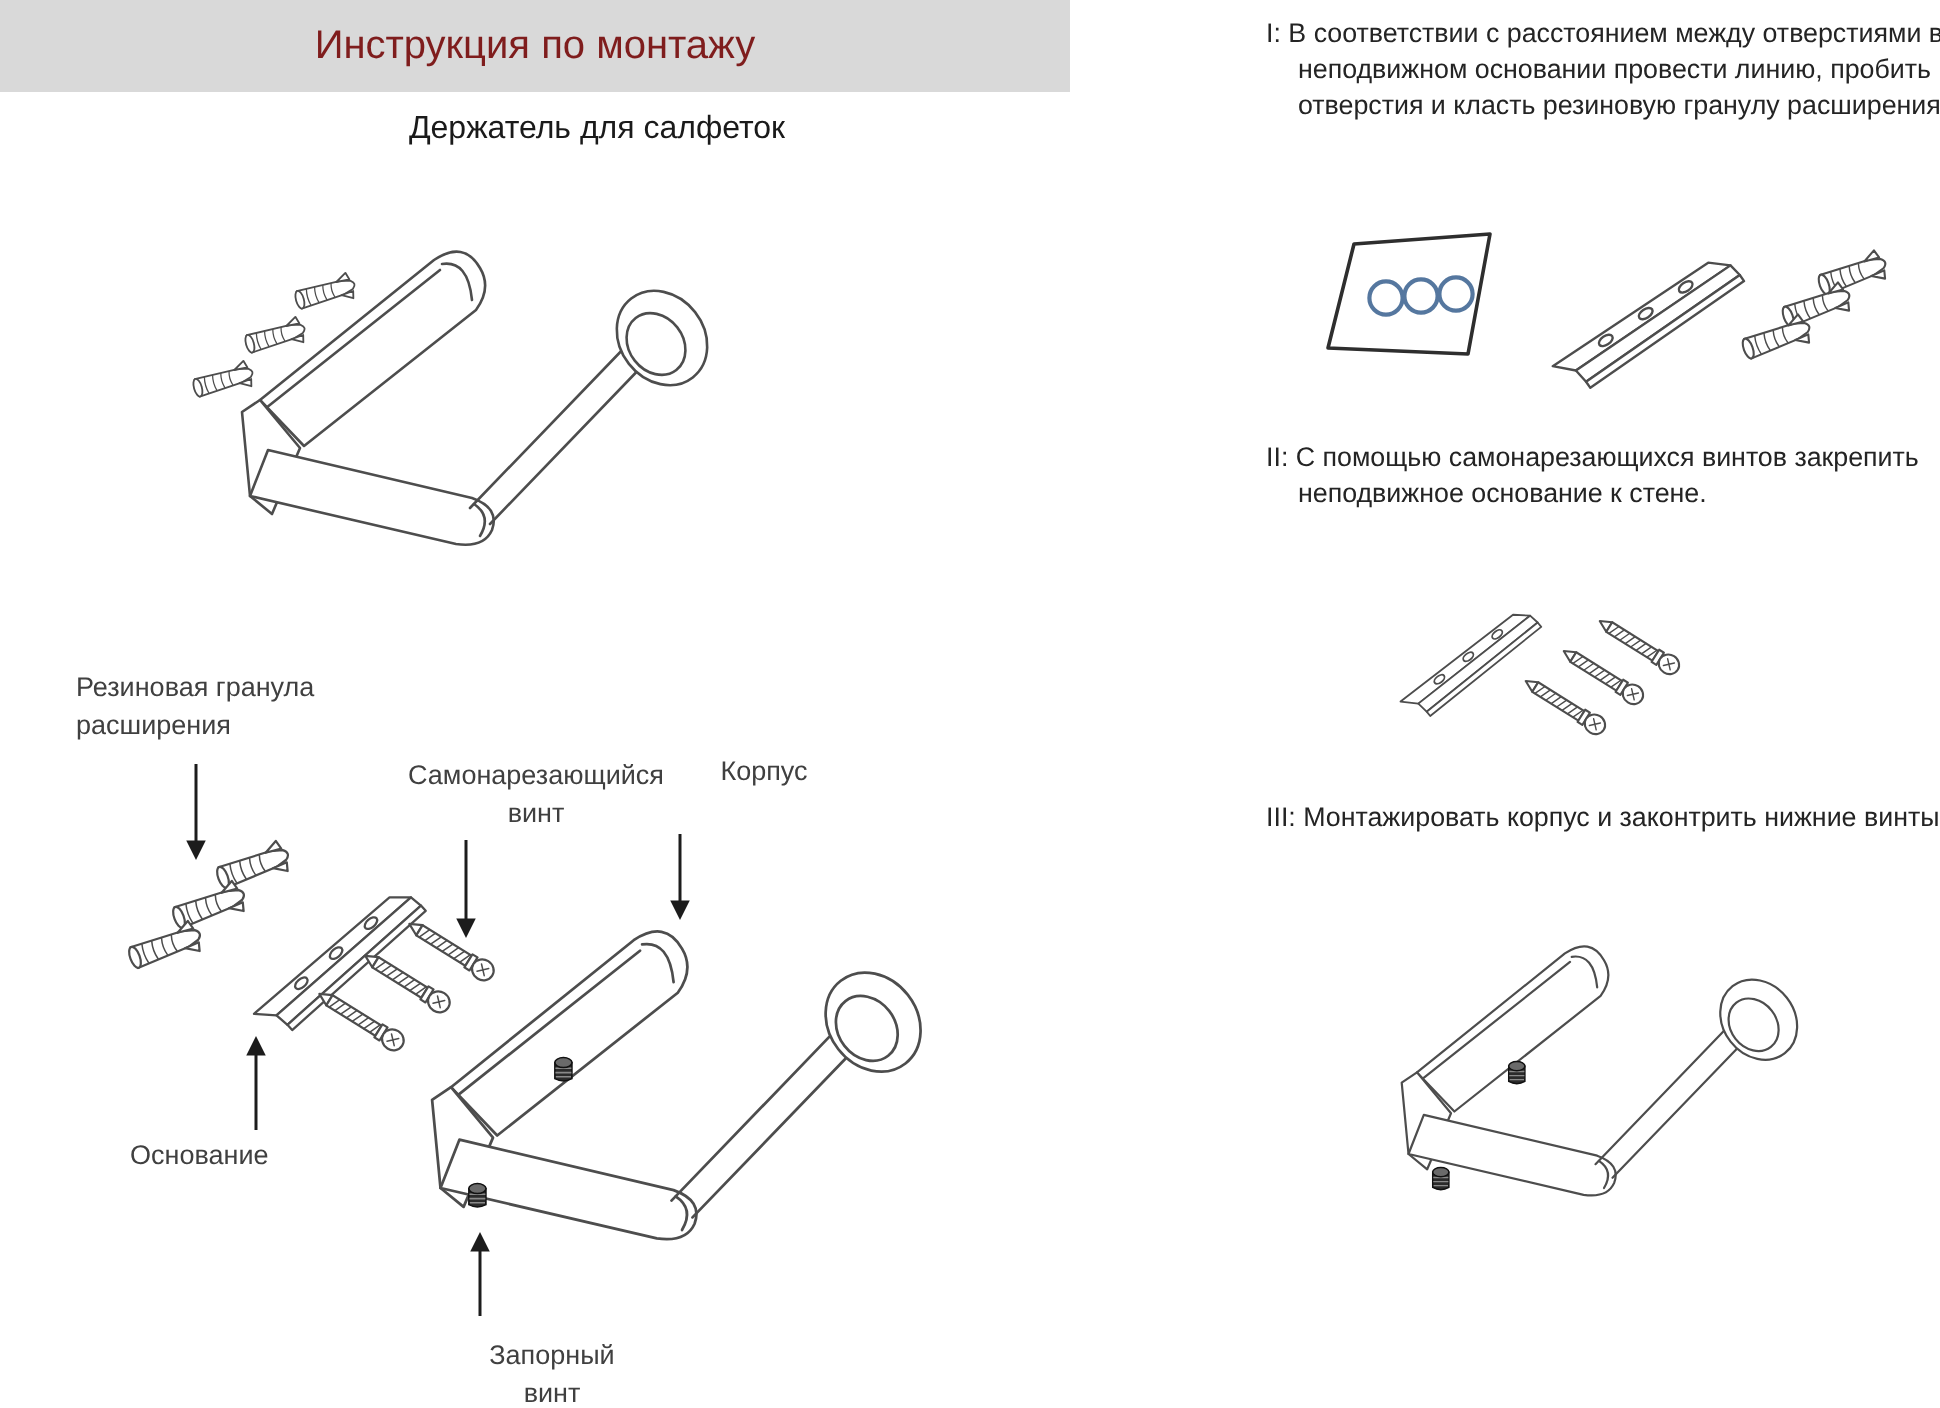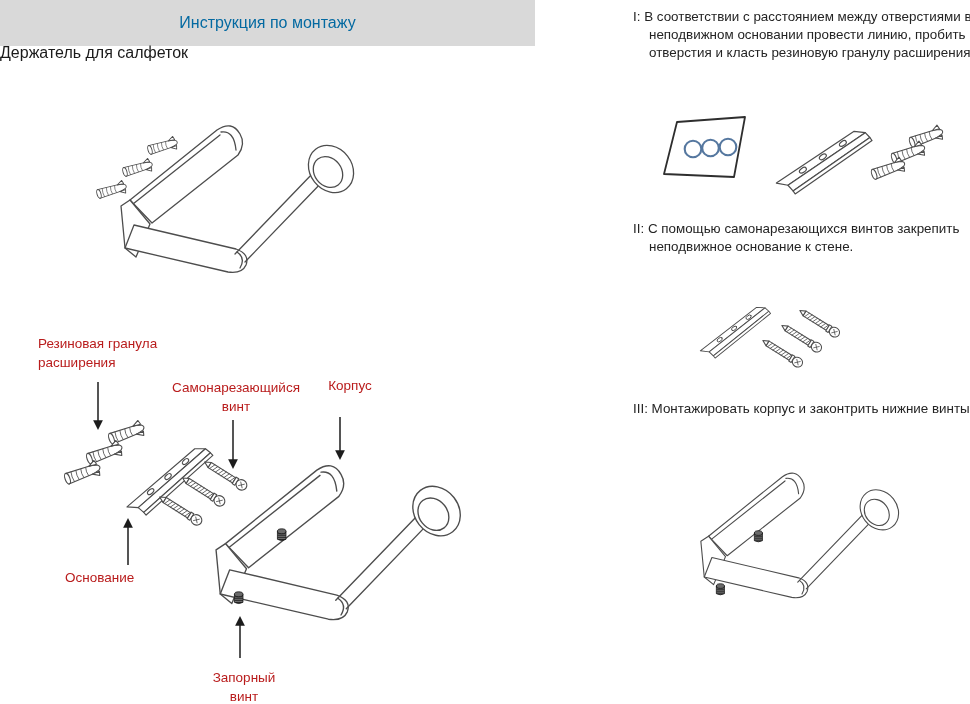--- a/index.html
+++ b/index.html
@@ -1,26 +1,26 @@
 <!DOCTYPE html>
 <html><head>
 <meta charset="utf-8">
 <style>
   html,body{margin:0;padding:0;background:#fff;}
   .page{position:relative;width:970px;height:704px;background:#ffffff;overflow:hidden;
         font-family:"Liberation Sans",sans-serif;color:#1f1f1f;}
   .abs{position:absolute;}
   .header-bar{left:0;top:0;width:535px;height:46px;background:#d9d9d9;
               display:flex;align-items:center;justify-content:center;}
-  .title{font-size:16px;font-weight:400;color:#0369a1;}
-  .subtitle{left:0;top:44px;width:535px;font-size:16px;color:#1a1a1a;}
+  .title{font-size:20px;font-weight:400;color:#7f1d1d;}
+  .subtitle{left:0;top:56px;width:535px;text-align:center;font-size:16px;color:#1a1a1a;padding-left:31px;}
   .step-text{font-size:13.4px;line-height:1.34;color:#242424;white-space:pre-line;
              padding-left:16px;text-indent:-16px;}
-  .lbl{font-size:13.5px;line-height:1.42;color:#b91c1c;white-space:pre-line;}
-  .ctr{text-align:center;}
+  .lbl{font-size:13.5px;line-height:1.42;color:#404040;white-space:pre-line;}
+  .ctr{text-align:center;margin-left:32px;}
   svg{overflow:visible;}
   .art path,.art ellipse,.art circle,.art line{stroke:#4d4d4d;stroke-width:1.3;fill:#ffffff;
       stroke-linejoin:round;stroke-linecap:round;}
   .art .nf{fill:none;}
   .art .thin{stroke-width:0.9;}
   .arrow{stroke:#1c1c1c;stroke-width:1.5;fill:none;}
 </style>
 </head>
 <body>
 

